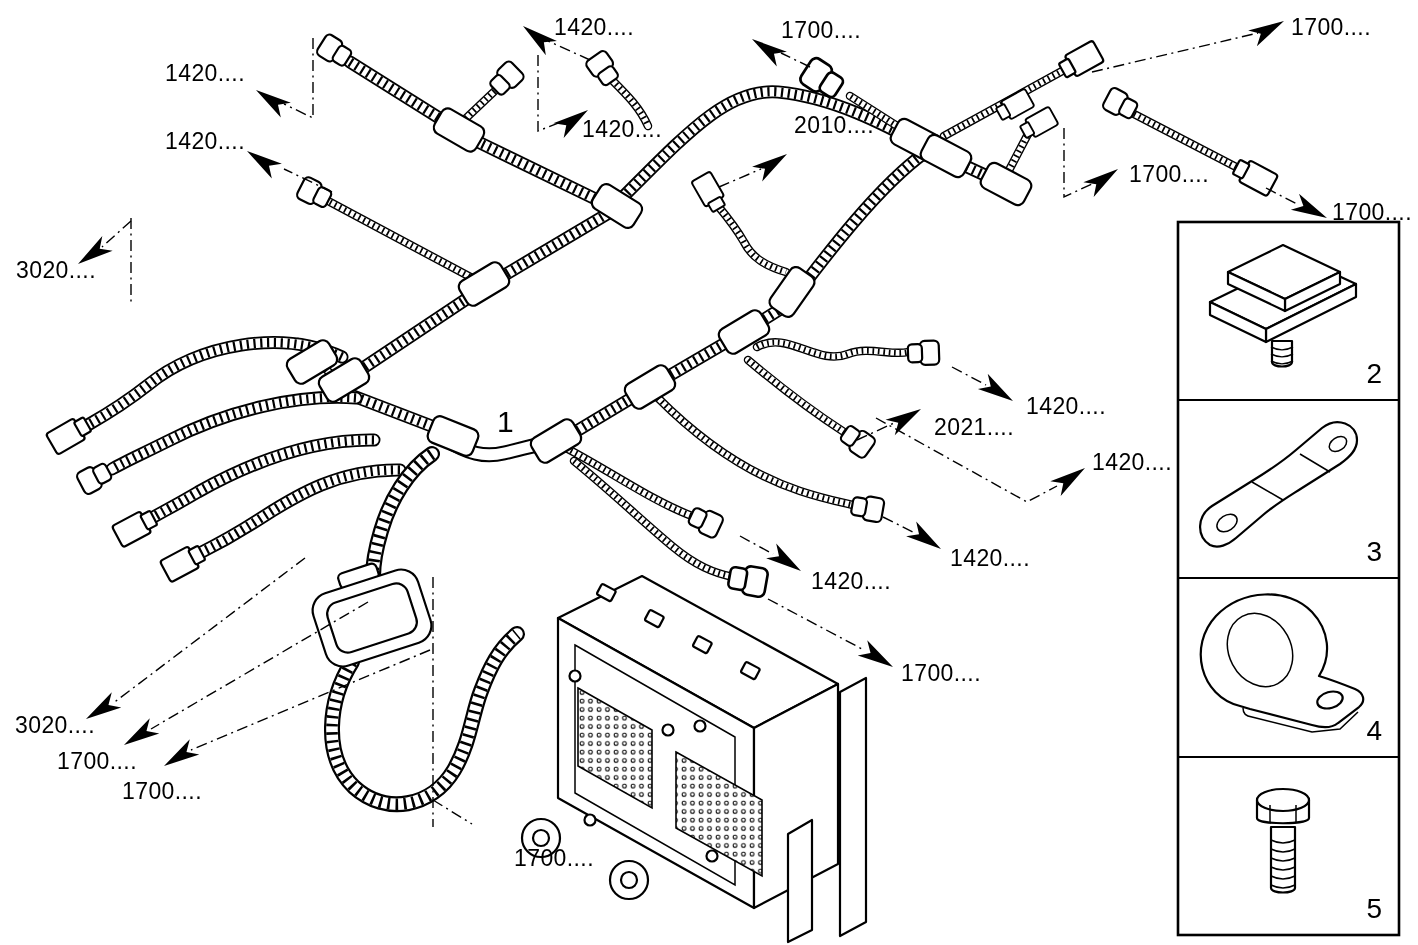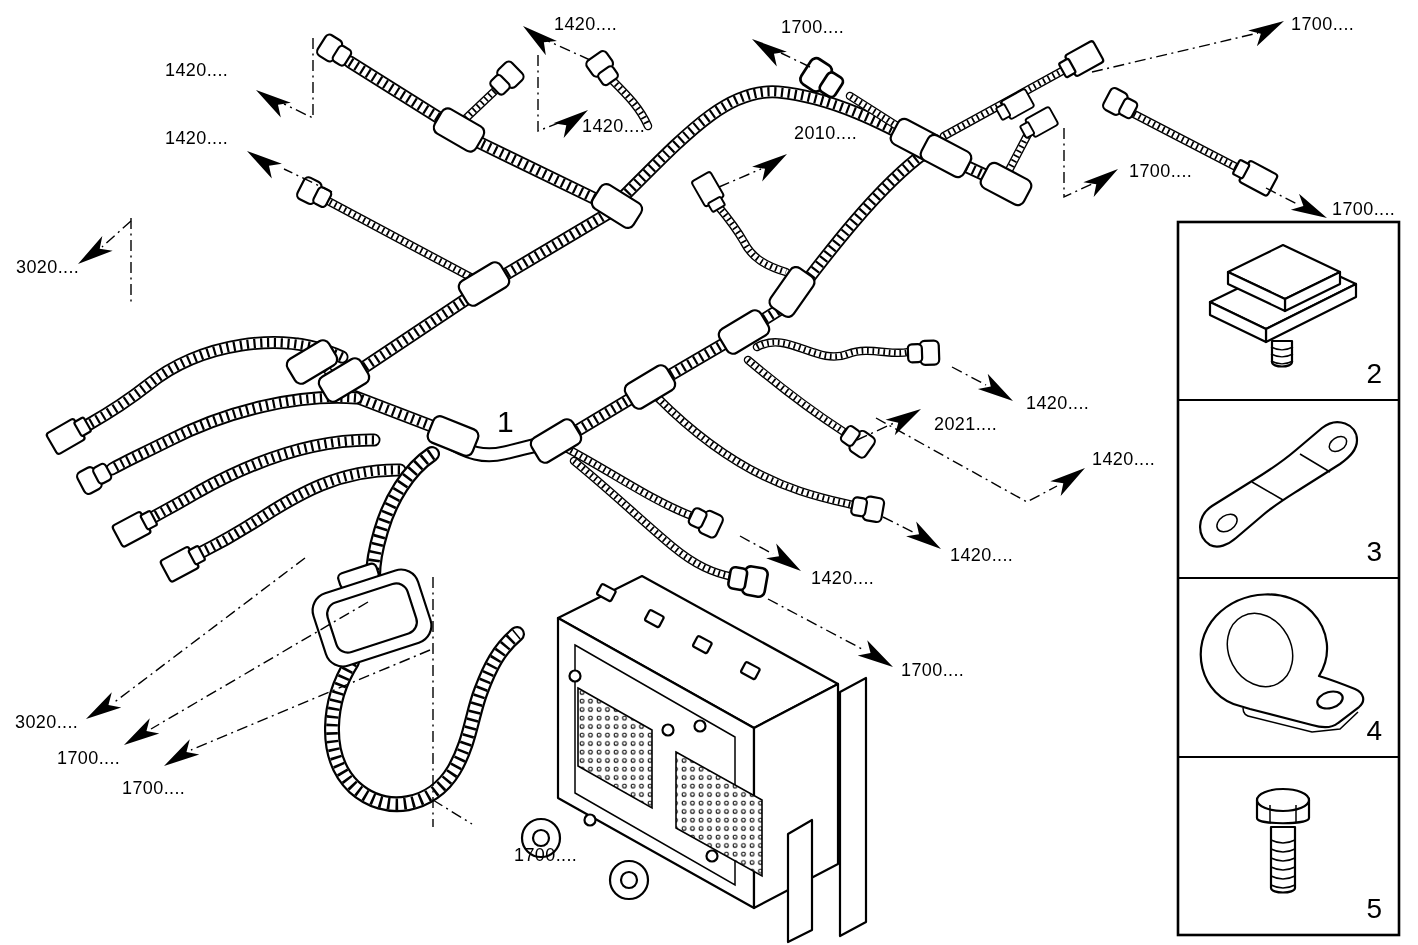--- a/index.html
+++ b/index.html
@@ -1,19 +1,19 @@
 <!DOCTYPE html>
 <html><head>
 <meta charset="utf-8">
 <style>
   html,body{margin:0;padding:0;background:#fff;}
   .stage{position:relative;width:1418px;height:945px;background:#ffffff;overflow:hidden;
          font-family:"Liberation Sans",sans-serif;color:#000;}
   .stage svg{position:absolute;left:0;top:0;}
-  .callout{position:absolute;font-size:18px;letter-spacing:.4px;white-space:nowrap;color:#000;}
+  .callout{position:absolute;font-size:23px;letter-spacing:.4px;white-space:nowrap;color:#000;}
   .itemnum{position:absolute;font-size:30px;color:#000;}
   .panelnum{position:absolute;font-size:28px;width:30px;text-align:right;color:#000;}
 
   
   .tO{stroke:#000;stroke-width:13;fill:none;stroke-linecap:round;stroke-linejoin:round}
   .tW{stroke:#fff;stroke-width:9.4;fill:none;stroke-linecap:round;stroke-linejoin:round}
   .tR{stroke:#000;stroke-width:9.4;fill:none;stroke-dasharray:2.2 4.6}
   .sO{stroke:#000;stroke-width:8.5;fill:none;stroke-linecap:round}
   .sW{stroke:#fff;stroke-width:5.8;fill:none;stroke-linecap:round}
   .sR{stroke:#000;stroke-width:5.8;fill:none;stroke-dasharray:1.7 3.7}
@@ -388,21 +388,21 @@
     </g>
   </g>
 </svg>
 
 <div class="callout" style="left:165px;top:60px">1420....</div>
 <div class="callout" style="left:165px;top:128px">1420....</div>
 <div class="callout" style="left:554px;top:14px">1420....</div>
 <div class="callout" style="left:582px;top:116px">1420....</div>
 <div class="callout" style="left:781px;top:17px">1700....</div>
 <div class="callout" style="left:1291px;top:14px">1700....</div>
-<div class="callout" style="left:794px;top:123px">2010....</div>
+<div class="callout" style="left:794px;top:112px">2010....</div>
 <div class="callout" style="left:1129px;top:161px">1700....</div>
 <div class="callout" style="left:1332px;top:199px">1700....</div>
 <div class="callout" style="left:1026px;top:393px">1420....</div>
 <div class="callout" style="left:934px;top:414px">2021....</div>
 <div class="callout" style="left:1092px;top:449px">1420....</div>
 <div class="callout" style="left:950px;top:545px">1420....</div>
 <div class="callout" style="left:811px;top:568px">1420....</div>
 <div class="callout" style="left:901px;top:660px">1700....</div>
 <div class="callout" style="left:16px;top:257px">3020....</div>
 <div class="callout" style="left:15px;top:712px">3020....</div>

